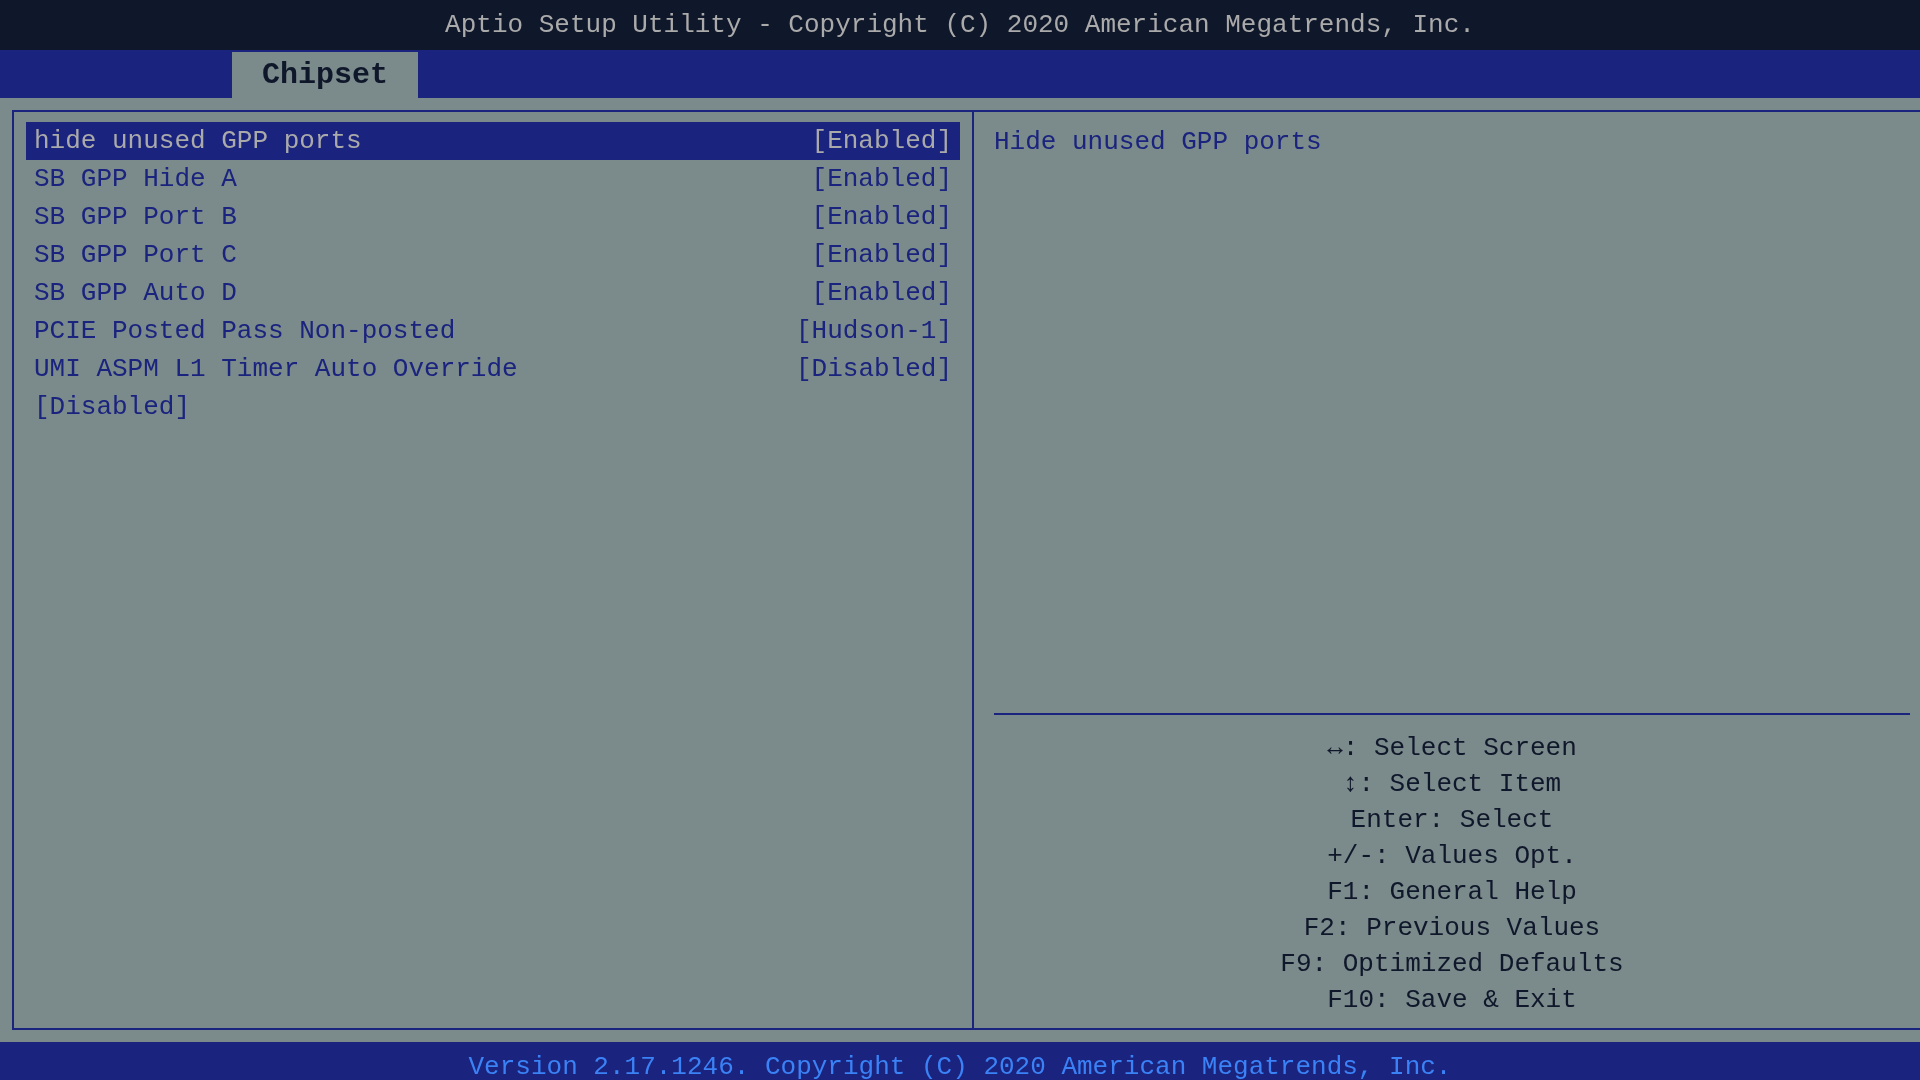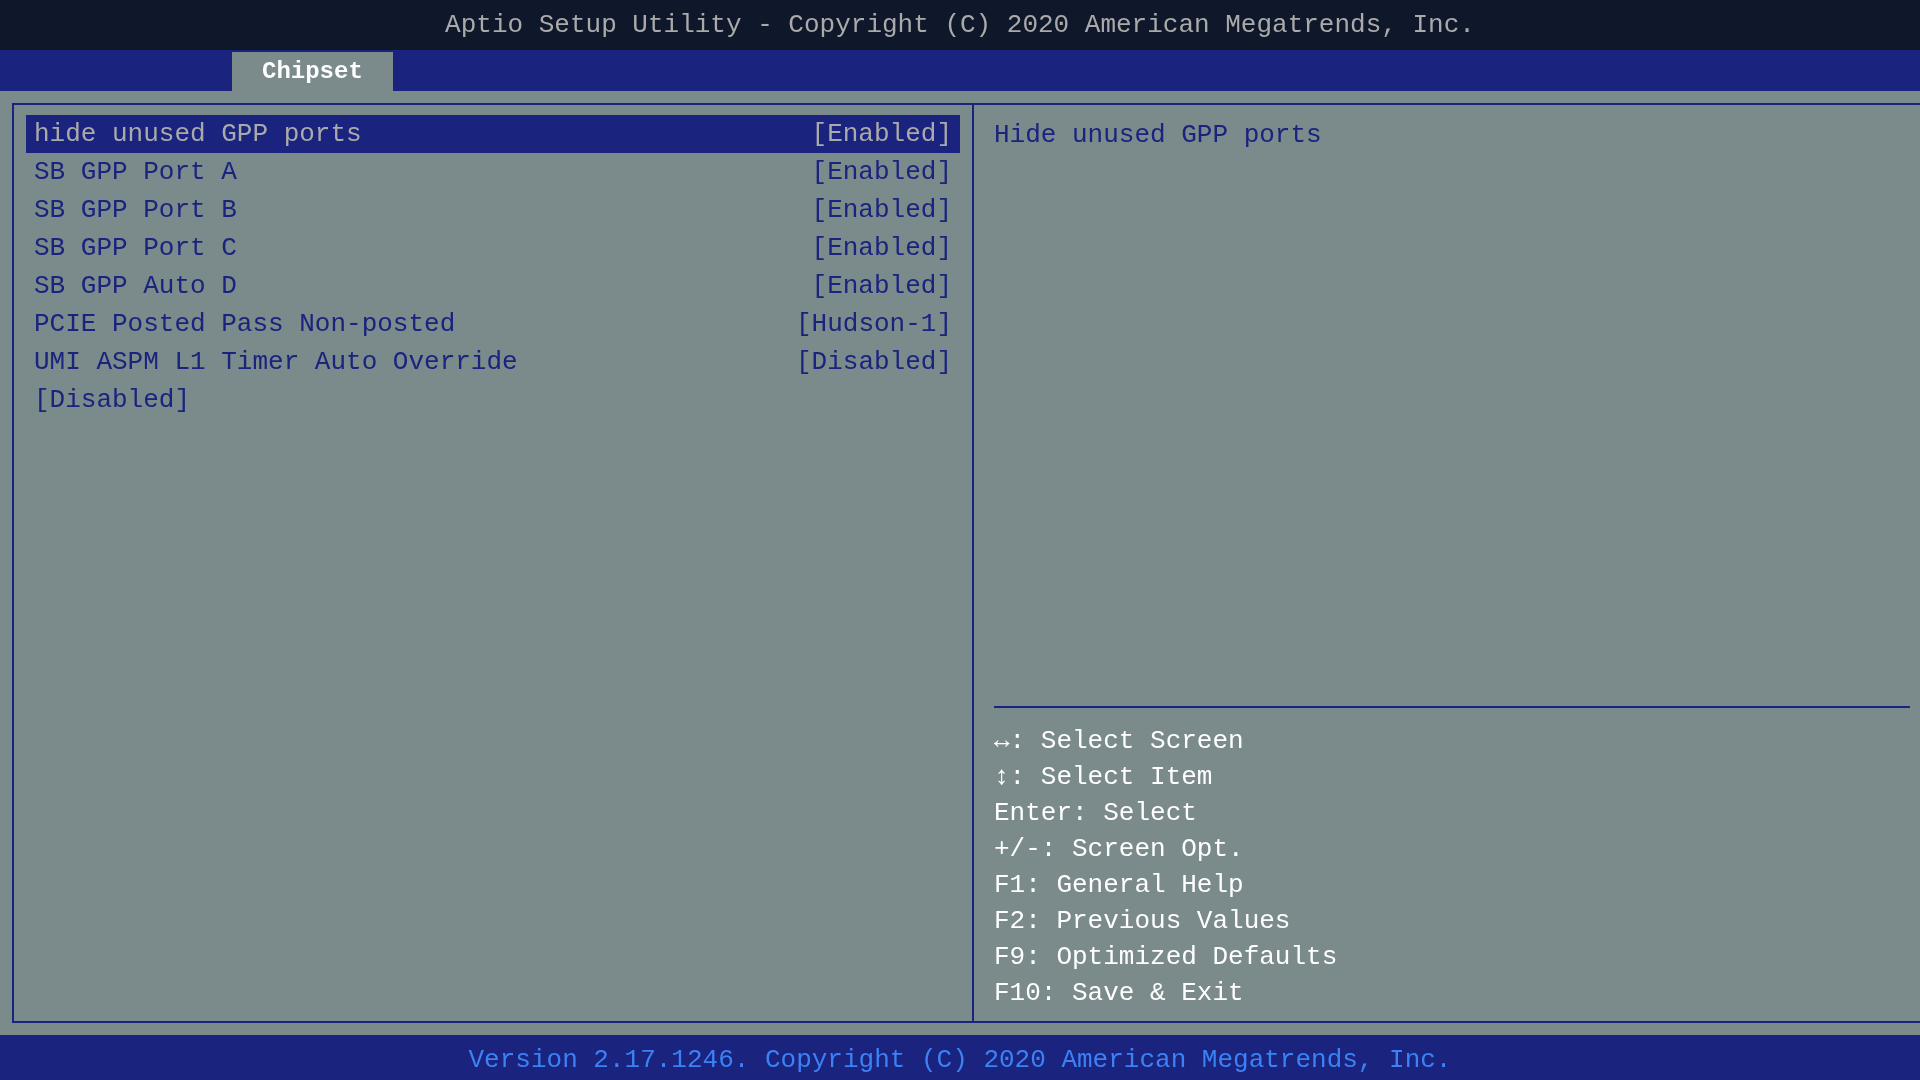--- a/index.html
+++ b/index.html
@@ -28,23 +28,23 @@
     }
 
     .tab-bar {
       background-color: #1a237e;
       display: flex;
       padding: 0 0 0 230px;
     }
 
     .tab {
       background-color: #7b8a8b;
-      color: #ffffff;
+      color: #0f172a;
       padding: 6px 30px;
-      font-size: 24px;
+      font-size: 30px;
       font-family: 'Courier New', Courier, monospace;
       font-weight: bold;
       border: 2px solid #1a237e;
       border-bottom: none;
     }
 
     .main-content {
       display: flex;
       width: 100%;
       height: 920px;
@@ -102,22 +102,23 @@
     }
 
     .help-text {
       font-size: 26px;
       color: #1a237e;
       padding: 5px 0;
     }
 
     .key-help-row {
       font-size: 26px;
-      color: #ffffff;
+      color: #0f172a;
       padding: 3px 0;
+      text-align: center;
     }
 
     .footer {
       background-color: #1a237e;
       color: #3b82f6;
       text-align: center;
       padding: 10px 0;
       font-size: 26px;
     }
   </style>
@@ -136,21 +137,21 @@
 </div>
 
 <div class="main-content">
   <div class="left-panel">
 
   <div class="settings-row highlighted">
         <span class="settings-label">hide unused GPP ports</span>
         <span class="settings-value">[Enabled]</span>
       </div>
       <div class="settings-row">
-        <span class="settings-label">SB GPP Port A</span>
+        <span class="settings-label">SB GPP Hide A</span>
         <span class="settings-value">[Enabled]</span>
       </div>
       <div class="settings-row">
         <span class="settings-label">SB GPP Port B</span>
         <span class="settings-value">[Enabled]</span>
       </div>
       <div class="settings-row">
         <span class="settings-label">SB GPP Port C</span>
         <span class="settings-value">[Enabled]</span>
       </div>
@@ -173,21 +174,21 @@
   <div class="right-panel">
     <div class="right-panel-help">
       <div class="help-text">Hide unused GPP ports</div>
     </div>
     <div class="right-panel-divider"></div>
     <div class="right-panel-keys">
 
     <div class="key-help-row">↔: Select Screen</div>
         <div class="key-help-row">↕: Select Item</div>
         <div class="key-help-row">Enter: Select</div>
-        <div class="key-help-row">+/-: Screen Opt.</div>
+        <div class="key-help-row">+/-: Values Opt.</div>
         <div class="key-help-row">F1: General Help</div>
         <div class="key-help-row">F2: Previous Values</div>
         <div class="key-help-row">F9: Optimized Defaults</div>
         <div class="key-help-row">F10: Save &amp; Exit</div>
       </div>
   </div>
 </div>
 
 <div class="footer">
   <span>Version 2.17.1246. Copyright (C) 2020 American Megatrends, Inc.</span>

